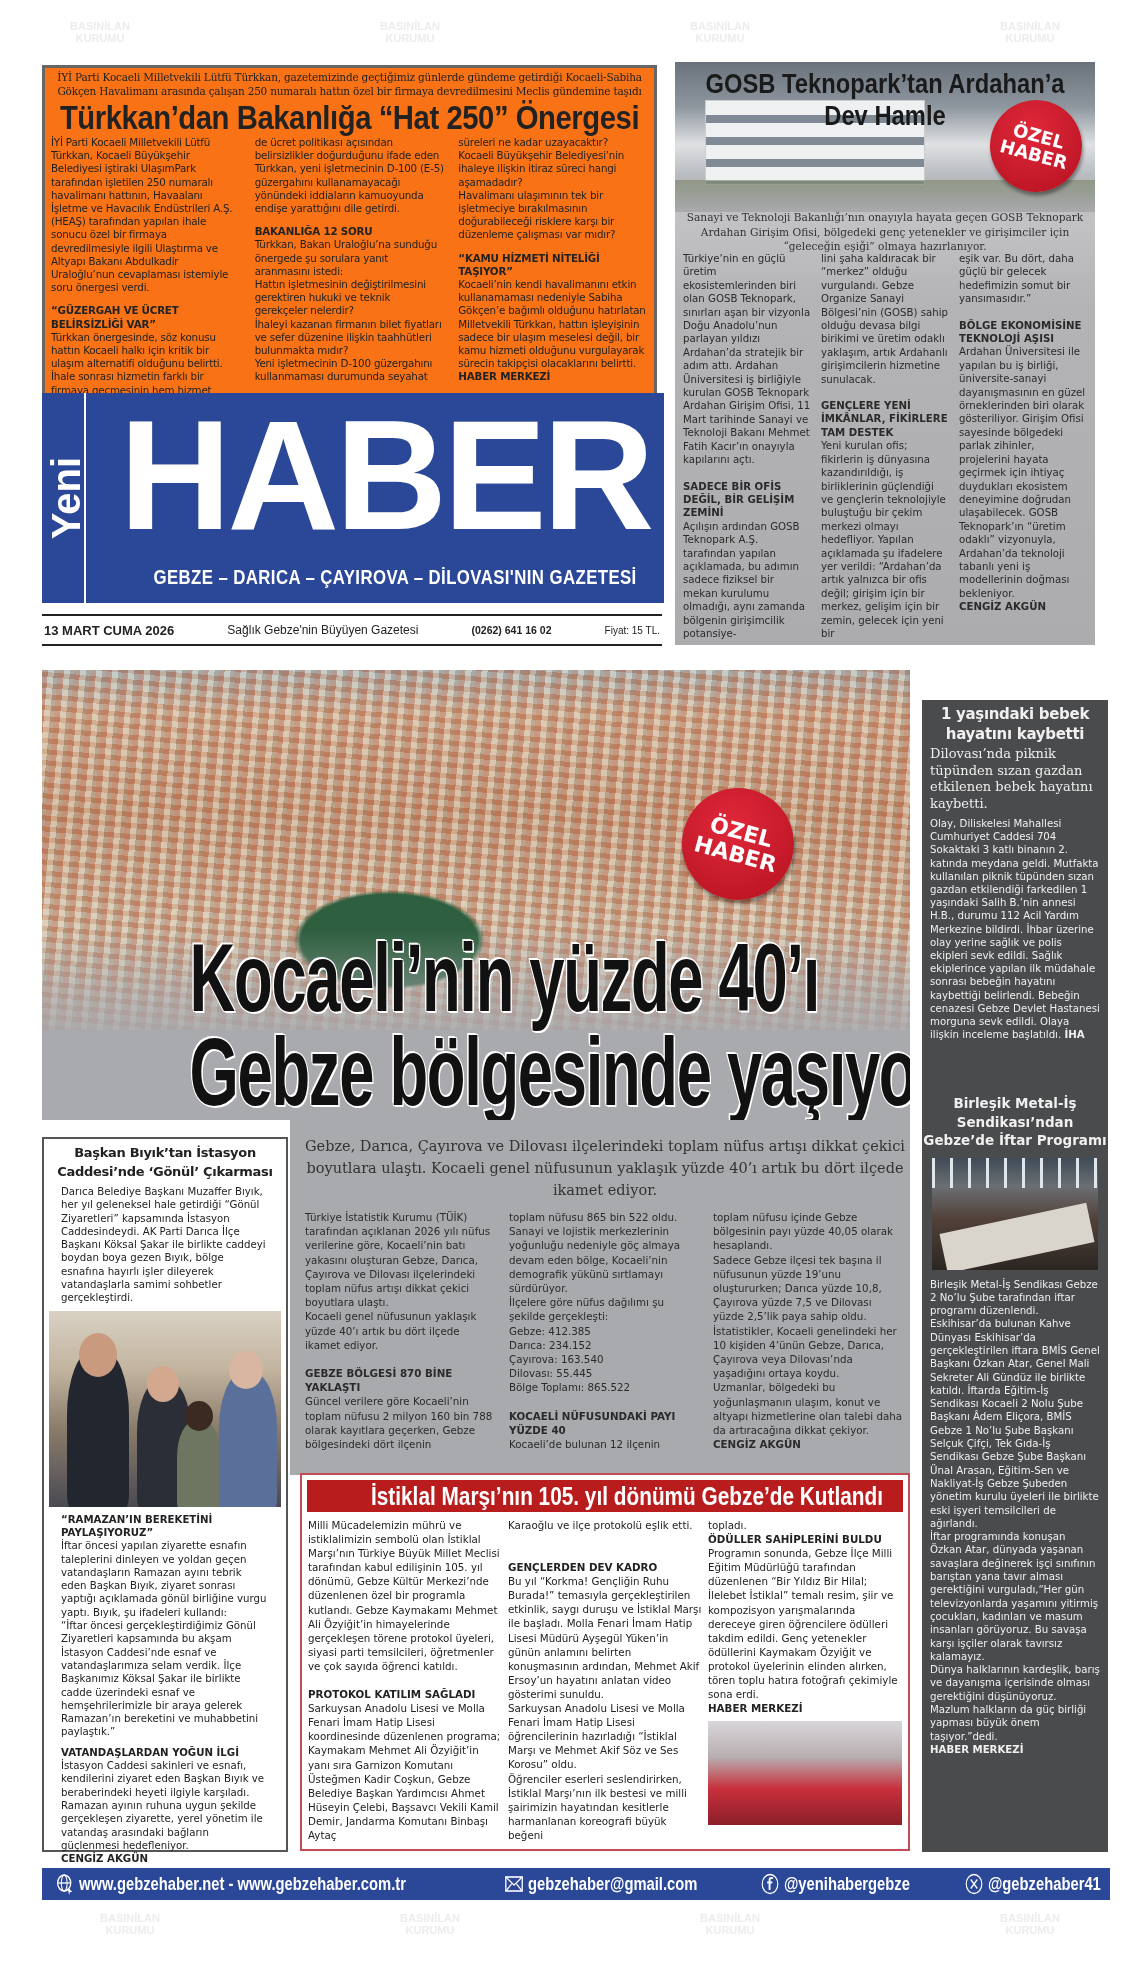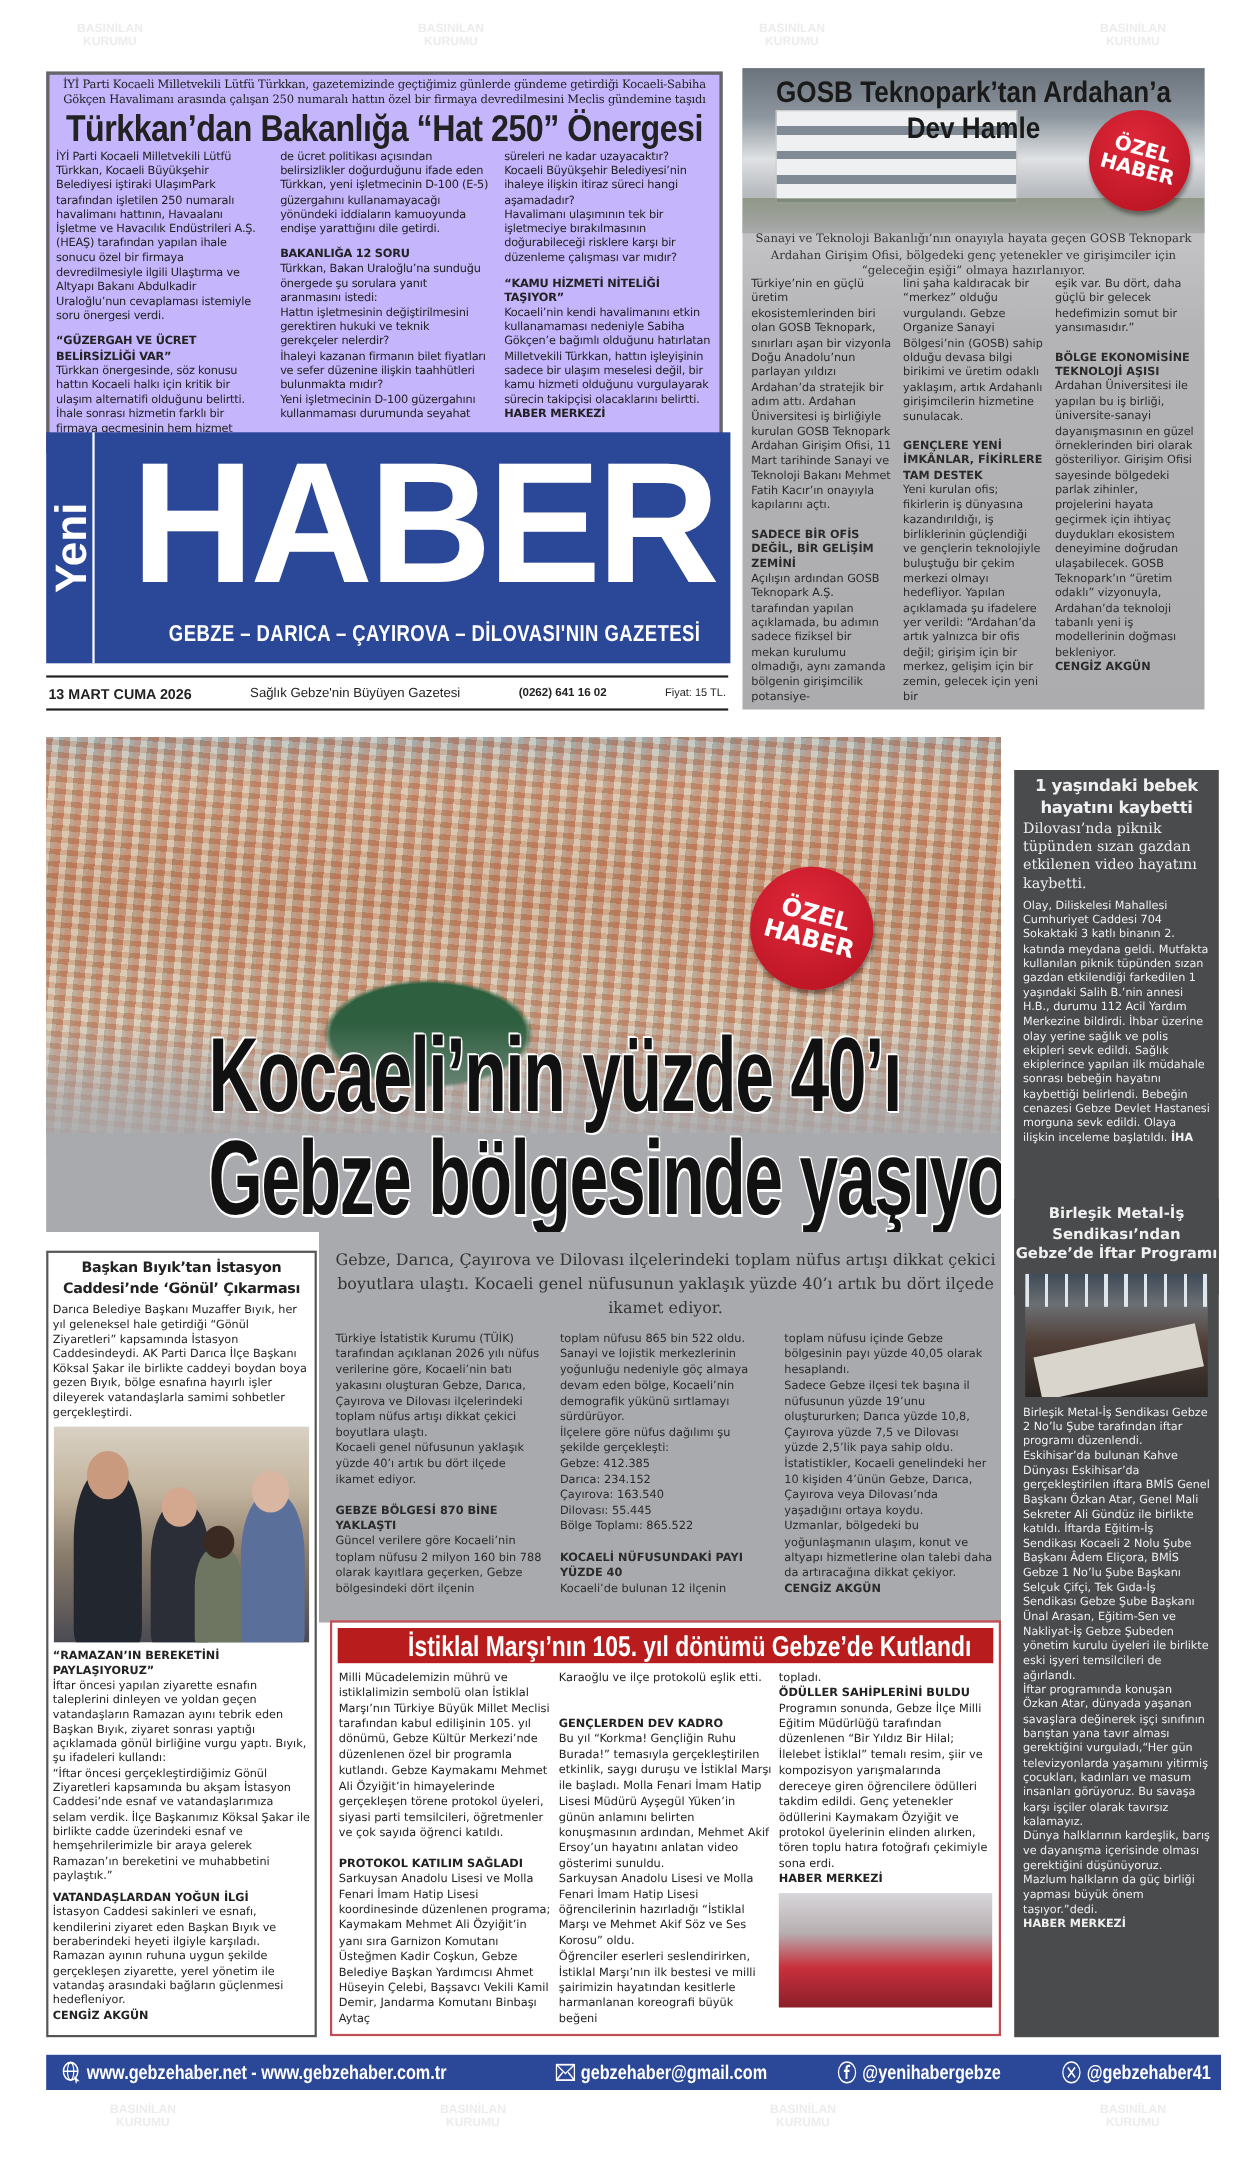--- a/index.html
+++ b/index.html
@@ -2,21 +2,21 @@
 <html><head>
 <meta charset="utf-8">
 <style>
 *{box-sizing:border-box;margin:0;padding:0}
 body{width:1140px;height:1967px;background:#fff;font-family:"DejaVu Sans",sans-serif;color:#222;position:relative;overflow:hidden}
 .abs{position:absolute}
 .col{font-size:10.3px;line-height:13.2px;letter-spacing:-0.2px}
 .col b.h{display:block;font-weight:bold;margin-top:10px}
 .col p{margin:0}
 
-#tl{left:42px;top:65px;width:615px;height:347px;border:3px solid #666;background:#c4b5fd}
+#tl{left:42px;top:65px;width:615px;height:347px;border:3px solid #666;background:#f97316}
 #tl .kicker{font-family:"DejaVu Serif",serif;font-size:10.5px;line-height:14px;text-align:center;padding:2px 6px 0;letter-spacing:-0.2px}
 #tl .title{font-family:"Liberation Sans",sans-serif;font-weight:bold;font-size:34px;line-height:38px;text-align:center;transform:scaleX(0.86);transform-origin:center top;white-space:nowrap;margin:0 -40px;letter-spacing:-0.5px}
 #tl .cols{display:flex;gap:14px;padding:0 6px}
 #tl .cols>div{flex:1}
 
 #tr{left:675px;top:62px;width:420px;height:583px;background:linear-gradient(#a9a9ad 0,#c2c2c5 160px,#b4b4b7 240px,#acacaf 100%)}
 #tr .photo{position:absolute;left:0;top:0;width:420px;height:150px;background:linear-gradient(180deg,#6a737c 0,#8e979f 30%,#dfe1e3 55%,#b9bcc0 75%,#a6a8ab 100%);overflow:hidden}
 #tr .bldg{position:absolute;left:30px;top:38px;width:220px;height:85px;background:repeating-linear-gradient(180deg,#eef0f2 0 14px,#7f8a95 14px 22px);border:1px solid #ccc}
 #tr .title{position:absolute;left:0;top:6px;width:420px;text-align:center;font-family:"Liberation Sans",sans-serif;font-weight:bold;font-size:27px;line-height:32px;color:#1a1a1a;transform:scaleX(0.88);transform-origin:center top}
 #tr .dek{position:absolute;left:10px;top:148px;width:400px;text-align:center;font-family:"DejaVu Serif",serif;font-size:10.6px;line-height:14.5px;color:#333}
@@ -46,21 +46,21 @@
 #hl1{top:258px;font-size:96px;line-height:100px;transform:scaleX(0.66);transform-origin:center top}
 #hl2{top:352px;font-size:96px;line-height:100px;transform:scaleX(0.66);transform-origin:center top}
 
 #dek2{left:300px;top:1135px;width:610px;text-align:center;font-family:"DejaVu Serif",serif;font-size:14.5px;line-height:22px;color:#333;background:#a9aaad;padding:0 4px}
 #bgGray{left:290px;top:1120px;width:620px;height:355px;background:#a9aaad}
 #popcols{left:305px;top:1210px;width:600px;display:flex;gap:12px}
 #popcols>div{flex:1;font-size:10.3px;line-height:14.2px;color:#2a2a2a}
 
 #lb{left:42px;top:1137px;width:246px;height:715px;border:2px solid #555}
 #lb .title{font-family:"DejaVu Sans",sans-serif;font-weight:bold;font-size:13px;line-height:19px;text-align:center;margin:4px 0 4px;letter-spacing:-0.3px}
-#lb .body{padding:0 4px;font-size:10.2px;line-height:13.3px}
+#lb .body{padding:0 17px;font-size:10.2px;line-height:13.3px}
 #lb .photo{margin:6px 5px 6px;height:196px;background:linear-gradient(180deg,#d9d1c4 0,#c2b49e 30%,#8a7c6b 60%,#4a4a52 100%);position:relative;overflow:hidden}
 .person{position:absolute;border-radius:40% 40% 10% 10%}
 
 #ist{left:300px;top:1473px;width:610px;height:378px;border:2px solid #c24d55}
 #ist .bar{margin:5px 5px 0;height:32px;background:#b91c1c;color:#fff;font-family:"Liberation Sans",sans-serif;font-weight:bold;font-size:26px;line-height:32px;text-align:center;white-space:nowrap;overflow:hidden}
 #ist .bar span{display:inline-block;transform:scaleX(0.8);transform-origin:center}
 #ist .cols{display:flex;gap:6px;padding:6px 6px 0}
 #ist .cols>div{flex:1;font-size:10.3px;line-height:14.1px}
 #ist .grp{height:104px;margin-top:6px;background:linear-gradient(180deg,#d8d6da 0,#b7aeb0 35%,#c8303c 65%,#8b1f2a 100%);position:relative;overflow:hidden}
 
@@ -242,21 +242,21 @@
       <b style="display:block">ÖDÜLLER SAHİPLERİNİ BULDU</b>
       <p>Programın sonunda, Gebze İlçe Milli Eğitim Müdürlüğü tarafından düzenlenen “Bir Yıldız Bir Hilal; İlelebet İstiklal” temalı resim, şiir ve kompozisyon yarışmalarında dereceye giren öğrencilere ödülleri takdim edildi. Genç yetenekler ödüllerini Kaymakam Özyiğit ve protokol üyelerinin elinden alırken, tören toplu hatıra fotoğrafı çekimiyle sona erdi.</p>
       <b>HABER MERKEZİ</b>
       <div class="grp"></div>
     </div>
   </div>
 </div>
 
 <div id="s1" class="side">
   <div class="title">1 yaşındaki bebek hayatını kaybetti</div>
-  <div class="dek">Dilovası’nda piknik tüpünden sızan gazdan etkilenen video hayatını kaybetti.</div>
+  <div class="dek">Dilovası’nda piknik tüpünden sızan gazdan etkilenen bebek hayatını kaybetti.</div>
   <div class="body"><span>Olay, Diliskelesi Mahallesi Cumhuriyet Caddesi 704 Sokaktaki 3 katlı binanın 2. katında meydana geldi. Mutfakta kullanılan piknik tüpünden sızan gazdan etkilendiği farkedilen 1 yaşındaki Salih B.’nin annesi H.B., durumu 112 Acil Yardım Merkezine bildirdi. İhbar üzerine olay yerine sağlık ve polis ekipleri sevk edildi. Sağlık ekiplerince yapılan ilk müdahale sonrası bebeğin hayatını kaybettiği belirlendi. Bebeğin cenazesi Gebze Devlet Hastanesi morguna sevk edildi. Olaya ilişkin inceleme başlatıldı.</span> <b>İHA</b></div>
 </div>
 <div id="s2" class="side">
   <div class="title">Birleşik Metal-İş Sendikası’ndan Gebze’de İftar Programı</div>
   <div class="photo">
     <div style="position:absolute;left:0;top:0;width:100%;height:30px;background:repeating-linear-gradient(90deg,#dfe6ec 0 3px,transparent 3px 18px)"></div>
     <div style="position:absolute;left:10px;top:60px;width:150px;height:40px;background:#d9d4cc;transform:rotate(-12deg)"></div>
   </div>
   <div class="body">
     <p style="white-space:pre-line">Birleşik Metal-İş Sendikası Gebze 2 No’lu Şube tarafından iftar programı düzenlendi. Eskihisar’da bulunan Kahve Dünyası Eskihisar’da gerçekleştirilen iftara BMİS Genel Başkanı Özkan Atar, Genel Mali Sekreter Ali Gündüz ile birlikte katıldı. İftarda Eğitim-İş Sendikası Kocaeli 2 Nolu Şube Başkanı Âdem Eliçora, BMİS Gebze 1 No’lu Şube Başkanı Selçuk Çifçi, Tek Gıda-İş Sendikası Gebze Şube Başkanı Ünal Arasan, Eğitim-Sen ve Nakliyat-İş Gebze Şubeden yönetim kurulu üyeleri ile birlikte eski işyeri temsilcileri de ağırlandı.

